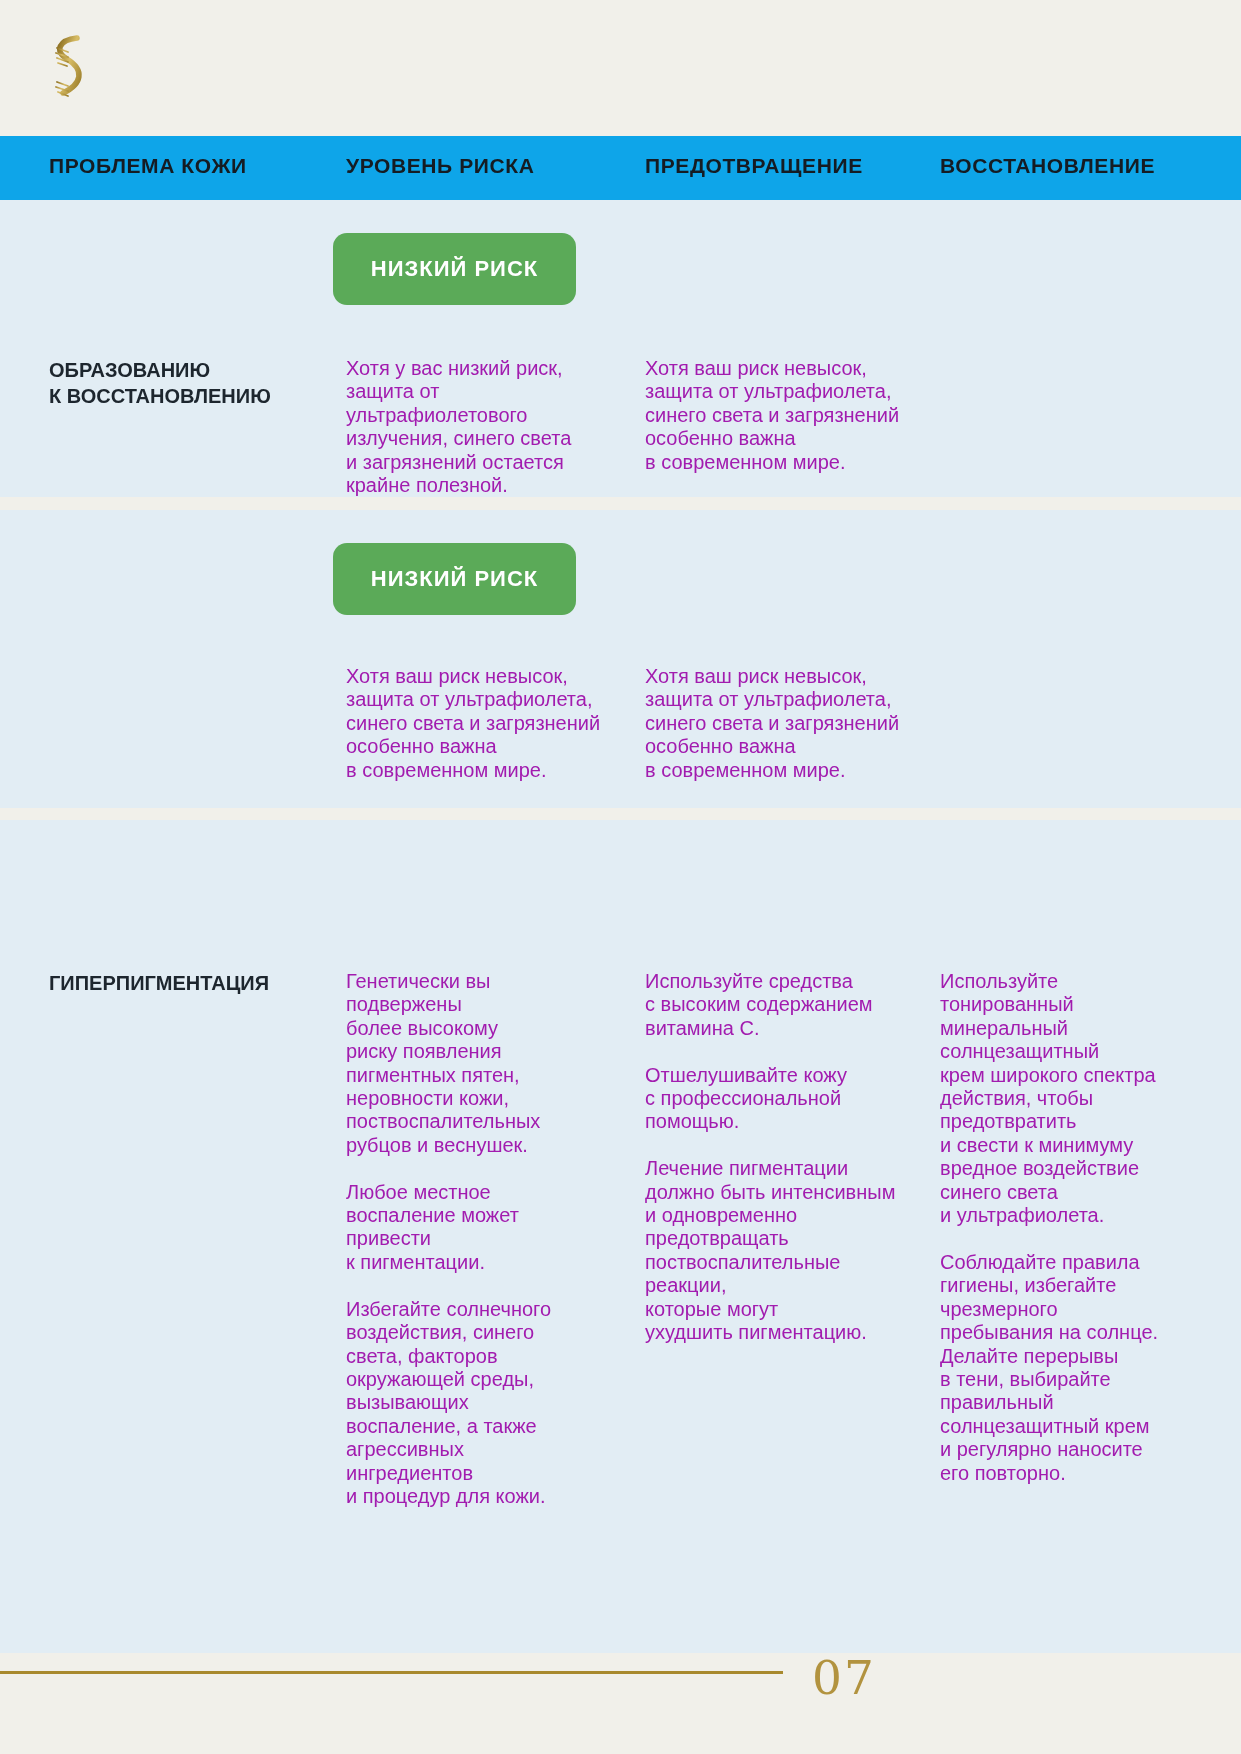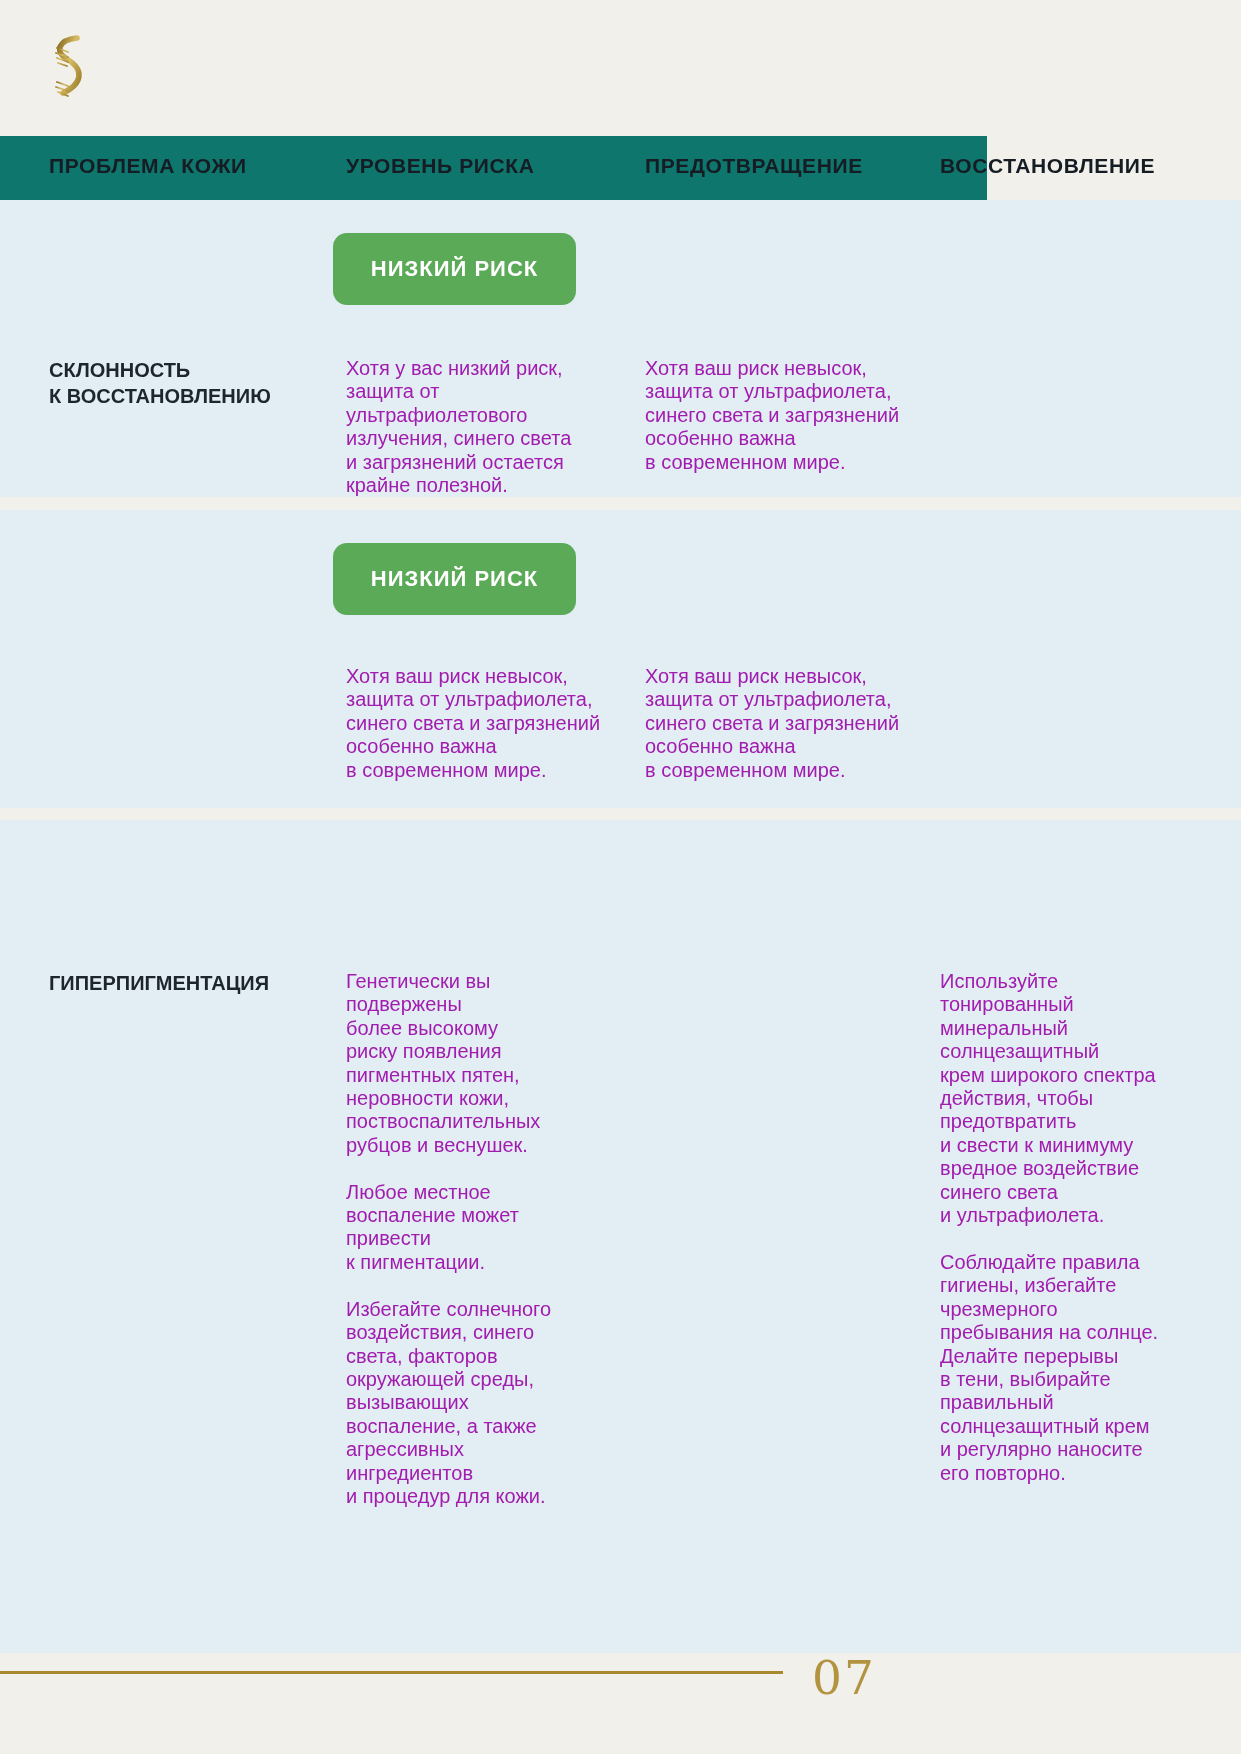--- a/index.html
+++ b/index.html
@@ -7,22 +7,22 @@
   .page {
     position:relative;
     width:1241px; height:1754px;
     background:#f1f0ea;
     font-family:"Liberation Sans","DejaVu Sans",sans-serif;
     overflow:hidden;
   }
   .logo { position:absolute; left:46px; top:33px; width:48px; height:68px; }
 
   .header-band {
-    position:absolute; left:0; top:136px; width:987px; height:64px;
-    background:#0f766e;
+    position:absolute; left:0; top:136px; width:1241px; height:64px;
+    background:#0ea5e9;
   }
   .header-cell {
     position:absolute; top:18px;
     font-size:21px; font-weight:700; letter-spacing:0.6px;
     color:#151c23; white-space:nowrap;
   }
   .hc1 { left:49px; }  .hc2 { left:346px; }  .hc3 { left:645px; }  .hc4 { left:940px; }
 
   .panel {
     position:absolute; left:0; width:1241px;
@@ -91,21 +91,21 @@
 
   <div class="header-band">
     <div class="header-cell hc1">ПРОБЛЕМА КОЖИ</div>
     <div class="header-cell hc2">УРОВЕНЬ РИСКА</div>
     <div class="header-cell hc3">ПРЕДОТВРАЩЕНИЕ</div>
     <div class="header-cell hc4">ВОССТАНОВЛЕНИЕ</div>
   </div>
 
   <div class="panel panel-1 text-top-1">
     <div class="badge badge-low">НИЗКИЙ РИСК</div>
-    <div class="col col-problem">СКЛОННОСТЬ
+    <div class="col col-problem">ОБРАЗОВАНИЮ
 К ВОССТАНОВЛЕНИЮ</div>
     <div class="col col-risk body-text">Хотя у вас низкий риск,
 защита от ультрафиолетового
 излучения, синего света
 и загрязнений остается
 крайне полезной.</div>
     <div class="col col-prevention body-text">Хотя ваш риск невысок,
 защита от ультрафиолета,
 синего света и загрязнений
 особенно важна
@@ -146,20 +146,36 @@
 
 Избегайте солнечного
 воздействия, синего
 света, факторов
 окружающей среды,
 вызывающих
 воспаление, а также
 агрессивных
 ингредиентов
 и процедур для кожи.</div>
+    <div class="col col-prevention body-text">Используйте средства
+с высоким содержанием
+витамина C.
+
+Отшелушивайте кожу
+с профессиональной
+помощью.
+
+Лечение пигментации
+должно быть интенсивным
+и одновременно
+предотвращать
+поствоспалительные
+реакции,
+которые могут
+ухудшить пигментацию.</div>
     <div class="col col-restoration body-text">Используйте
 тонированный
 минеральный
 солнцезащитный
 крем широкого спектра
 действия, чтобы
 предотвратить
 и свести к минимуму
 вредное воздействие
 синего света

